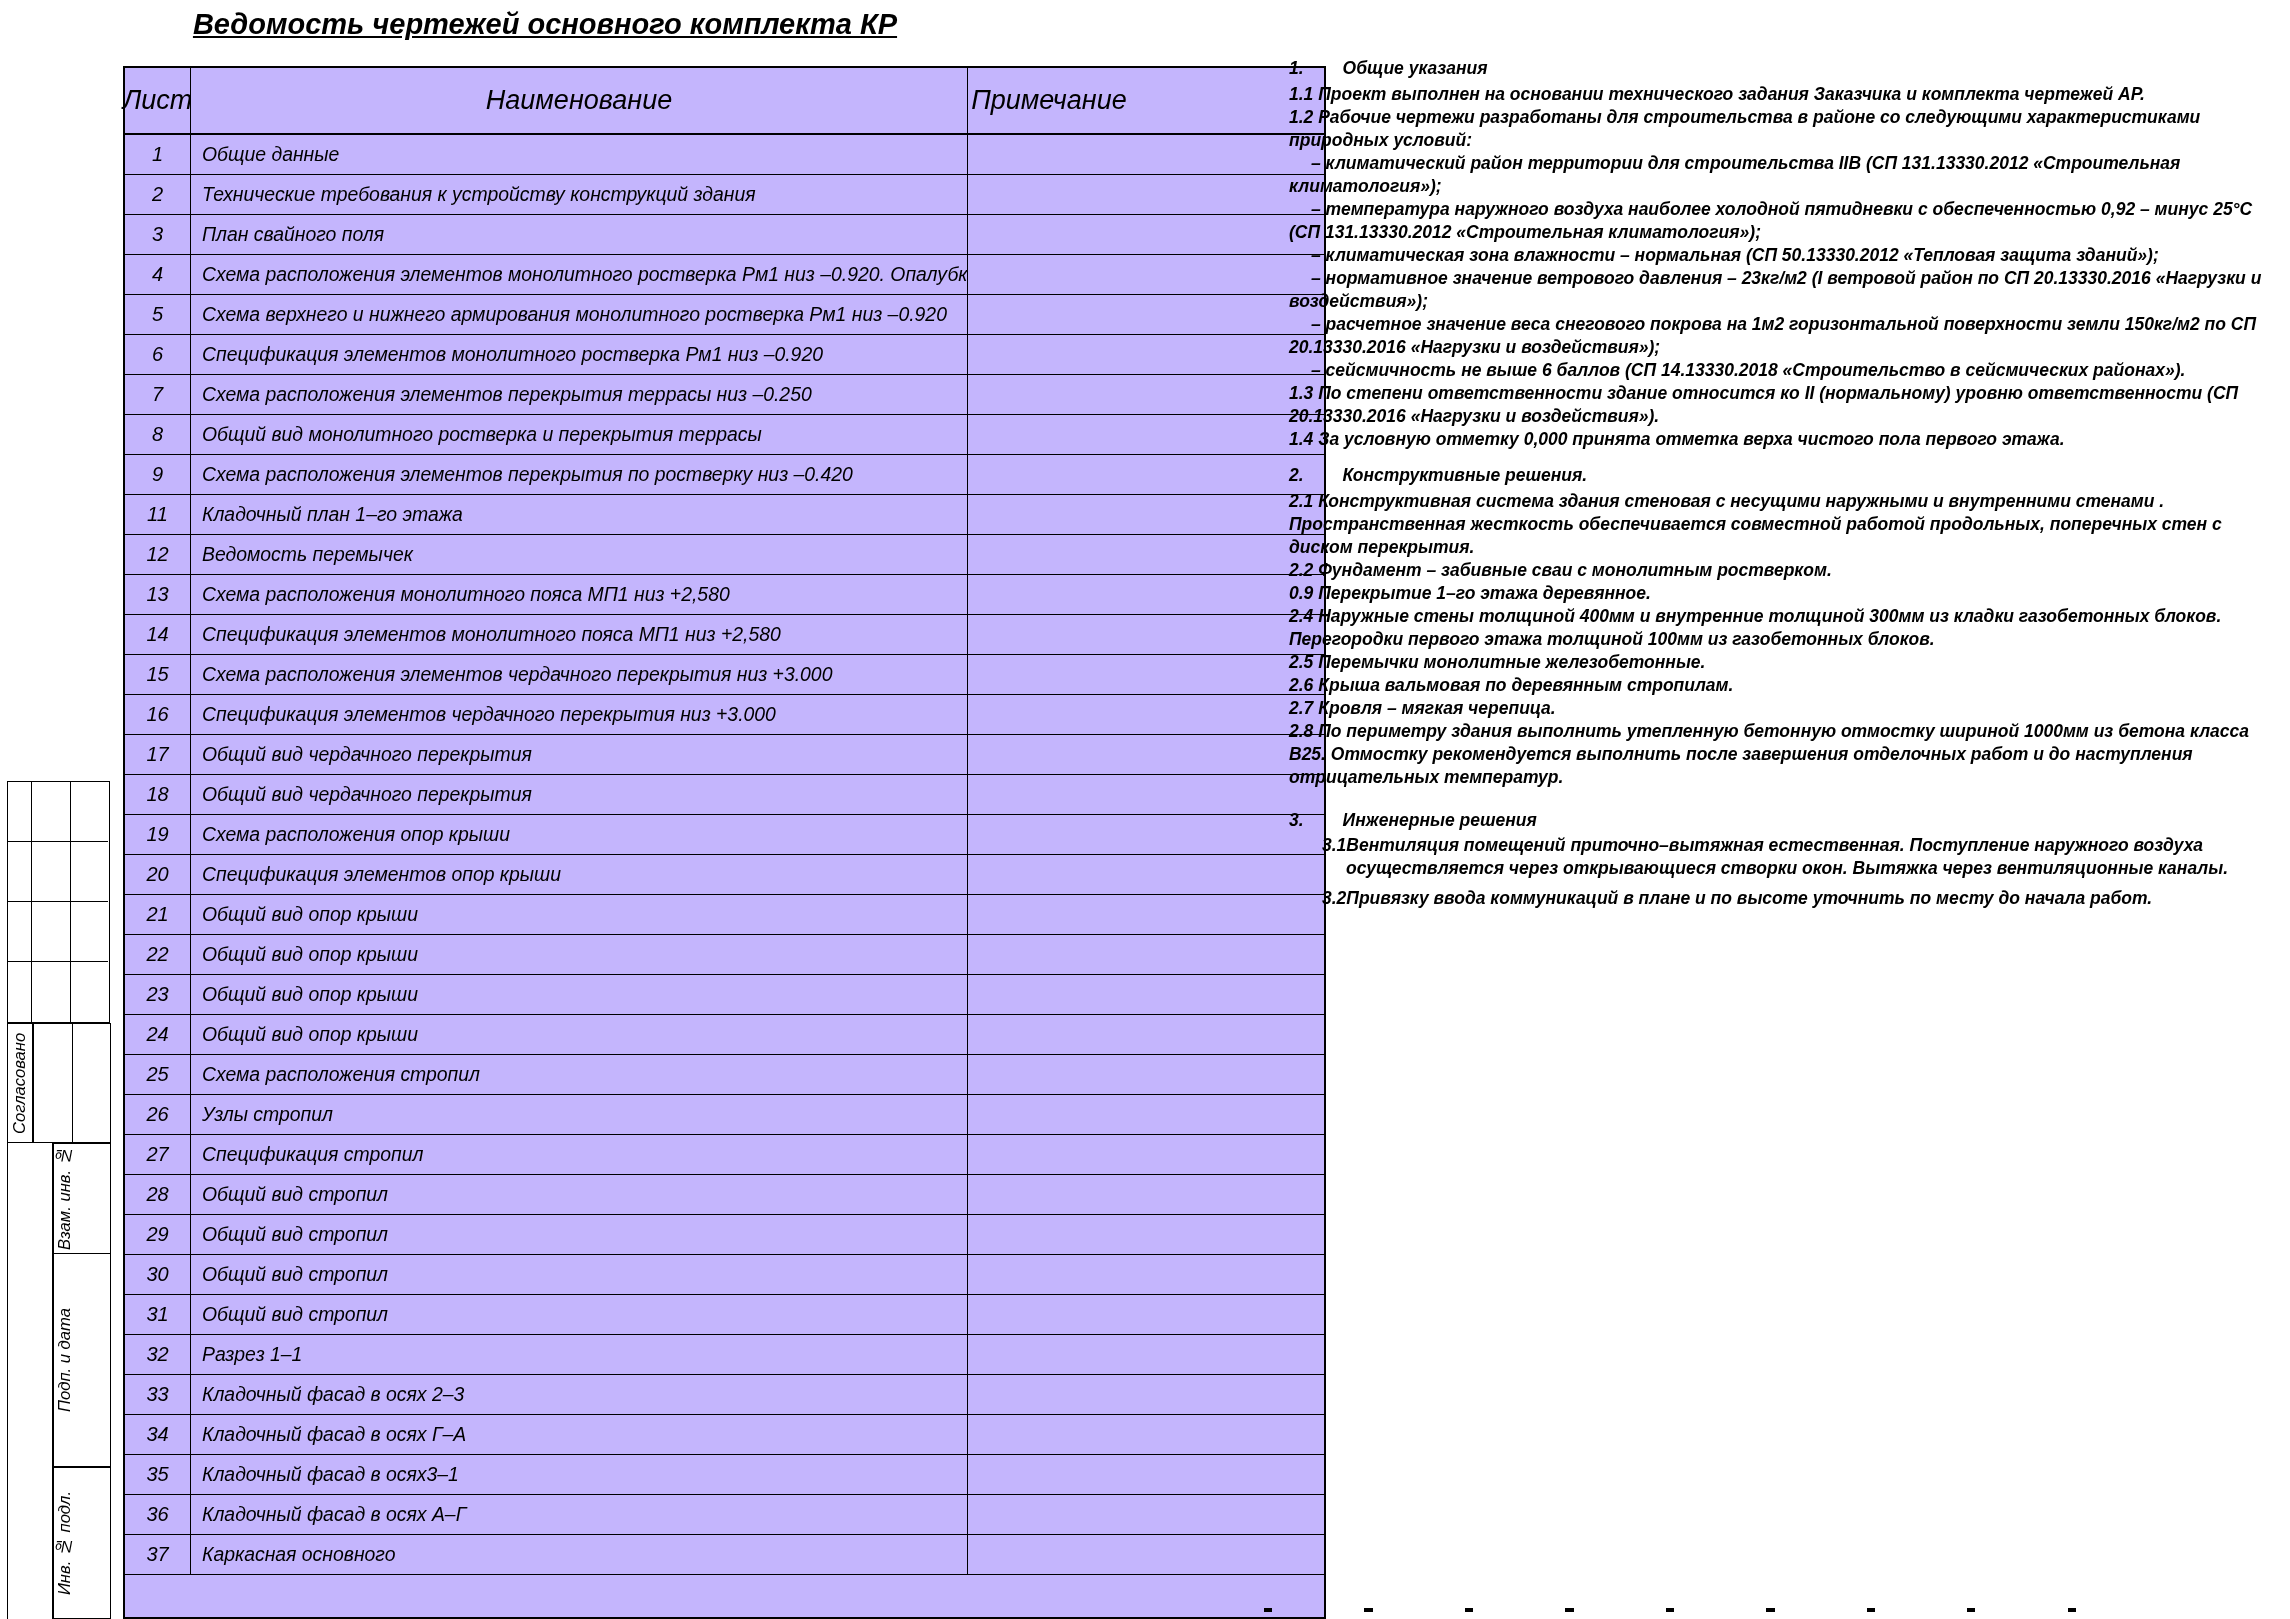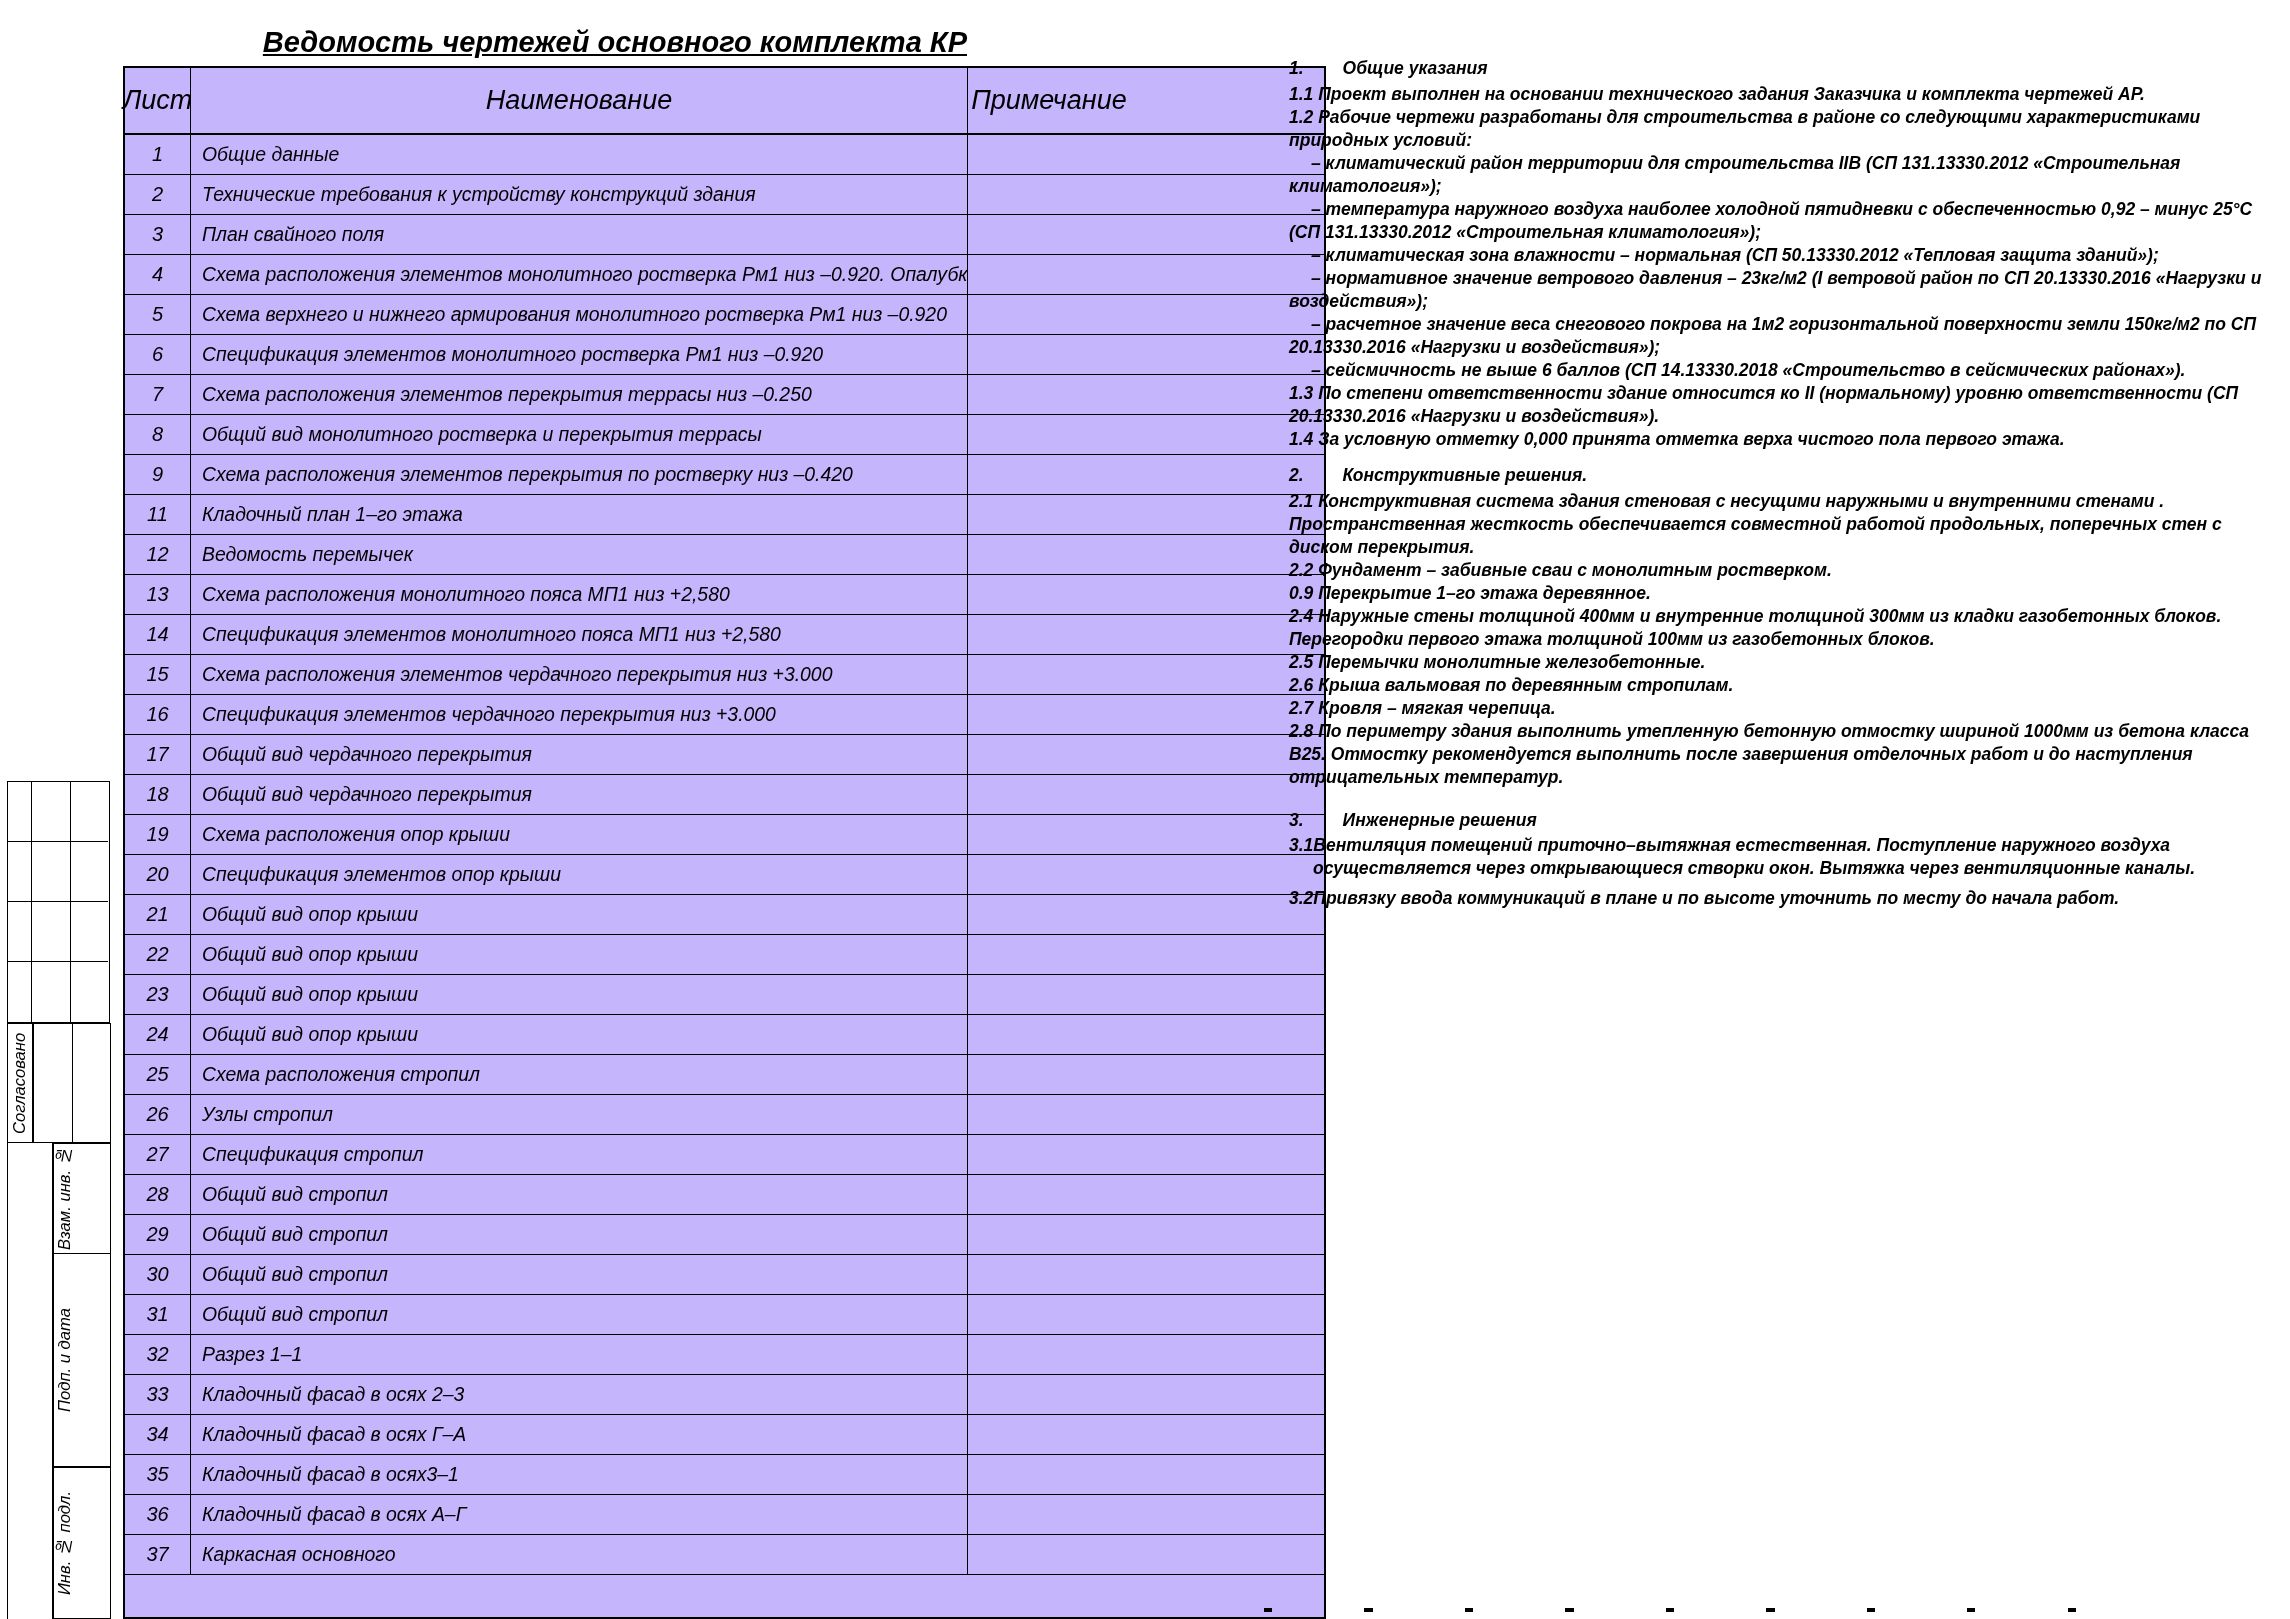--- a/index.html
+++ b/index.html
@@ -5,22 +5,22 @@
   * { margin:0; padding:0; box-sizing:border-box; }
   html,body { background:#e8e8e8; }
   body { font-family:"Liberation Sans", sans-serif; color:#000; }
   .sheet{
     position:relative; width:2291px; height:1620px; background:#fff;
     overflow:hidden; font-style:italic;
   }
 
   
   .title{
-    position:absolute; left:123px; top:24px; width:844px; height:41px;
-    text-align:right; font-size:29px; font-weight:bold; line-height:37px;
+    position:absolute; left:123px; top:6px; width:844px; height:41px;
+    text-align:center; font-size:29px; font-weight:bold; line-height:37px;
   }
   .title span{ text-decoration:underline; }
 
   
   .table{
     position:absolute; left:123px; top:66px; width:1203px; height:1553px;
     border:2.8px solid #000; background:#c4b5fd;
   }
   .thead{
     display:grid; grid-template-columns:66px 777px 162px; height:67px;
@@ -51,21 +51,21 @@
     font-size:17.5px; line-height:23px; font-weight:600;
   }
   .nsection{ margin-bottom:13px; }
   .nsection:nth-child(3){ margin-top:20px; }
   .nheading{
     padding-right:157px; font-weight:bold; margin-bottom:2.8px;
   }
   .nheading .hnum{ display:inline-block; margin-right:39px; }
   .npara{ text-indent:0; }
   .npara.dash{ text-indent:22px; }
-  .npara.hang{ padding-left:24px; text-indent:-24px; margin-bottom:6.5px; }
+  .npara.hang{ padding-left:24px; text-indent:-24px; margin-bottom:6.5px;margin-left:33px; }
 
   
   .sgrid{
     position:absolute; left:7.4px; top:781px; width:103px; height:242px;
     border:1.8px solid #000; display:grid;
     grid-template-columns:24px 39px 37px; grid-auto-rows:1fr;
   }
   .sgrid > div{ border-right:1.8px solid #000; border-bottom:1.8px solid #000; }
   .sgrid > div:nth-child(3n){ border-right:none; }
   .sgrid > div:nth-child(n+10){ border-bottom:none; }

